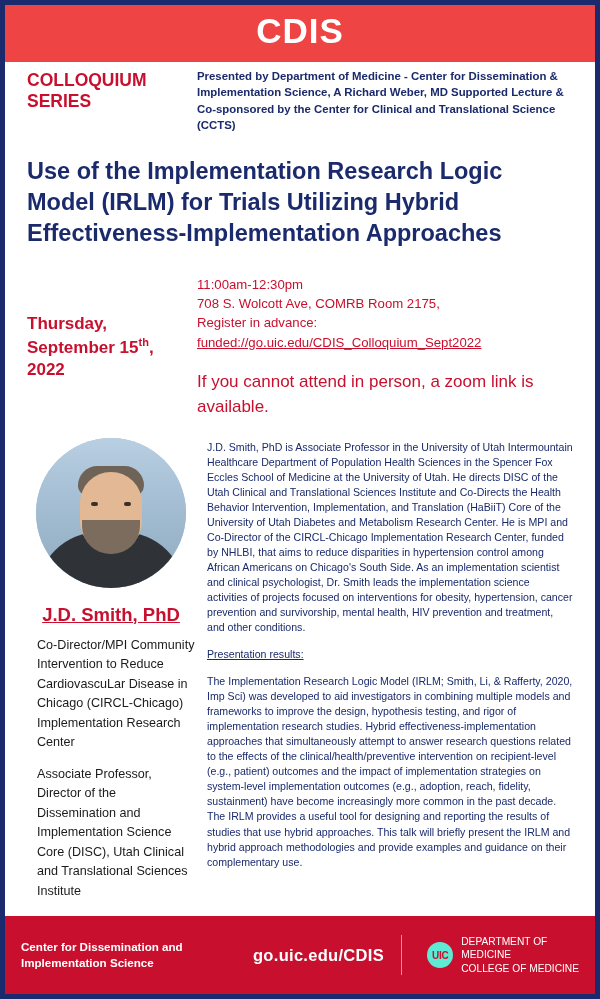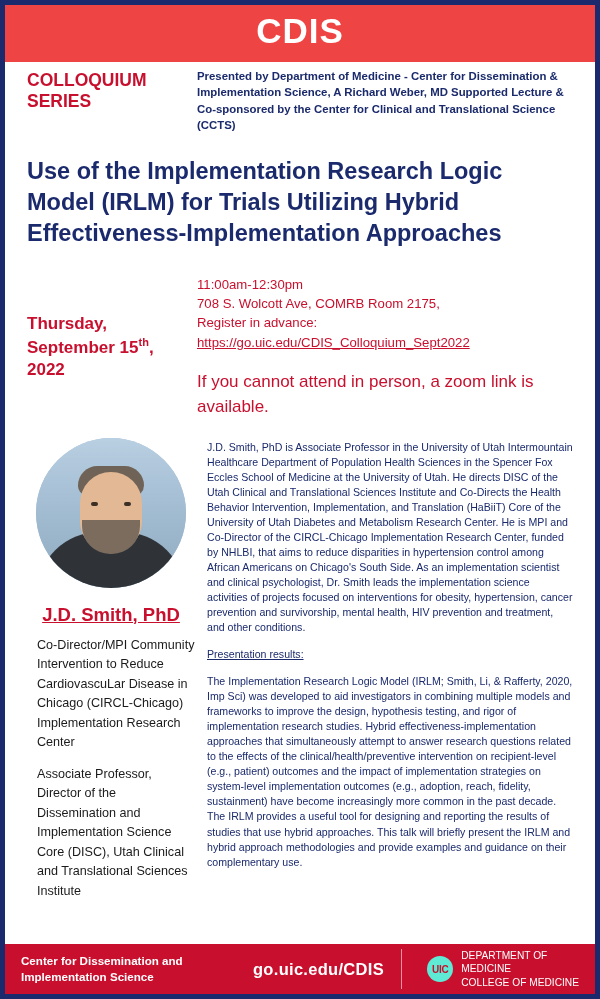--- a/index.html
+++ b/index.html
@@ -221,21 +221,21 @@
   .bio-col p {
     margin: 0 0 12px 0;
     text-align: left;
   }
   .abstract-head {
     text-decoration: underline;
     margin: 0 0 2px 0;
   }
   
   .footer {
-    height: 50px;
+    height: 78px;
     background: #c8102e;
     color: #ffffff;
     display: flex;
     align-items: center;
     padding: 6px 16px;
     box-sizing: border-box;
   }
   .footer-left {
     width: 215px;
     font-size: 11.6px;
@@ -301,21 +301,21 @@
     <div class="date-row">
       <div class="date-block">
         <div>Thursday,</div>
         <div><span>September 15</span><sup>th</sup><span>,</span></div>
         <div>2022</div>
       </div>
       <div class="logistics">
         <div>11:00am-12:30pm</div>
         <div>708 S. Wolcott Ave, COMRB Room 2175,</div>
         <div>Register in advance:</div>
-        <a class="reg-link" href="#">https://go.uic.edu/CDIS_Colloquium_Sept2022</a>
+        <a class="reg-link" href="#">funded://go.uic.edu/CDIS_Colloquium_Sept2022</a>
         <div class="zoom-note">If you cannot attend in person, a zoom link is available.</div>
       </div>
     </div>
 
     <div class="lower">
 
       <div class="speaker-col">
         <div class="portrait">
           <div class="bg-sky"></div>
           <div class="shoulders"></div>

